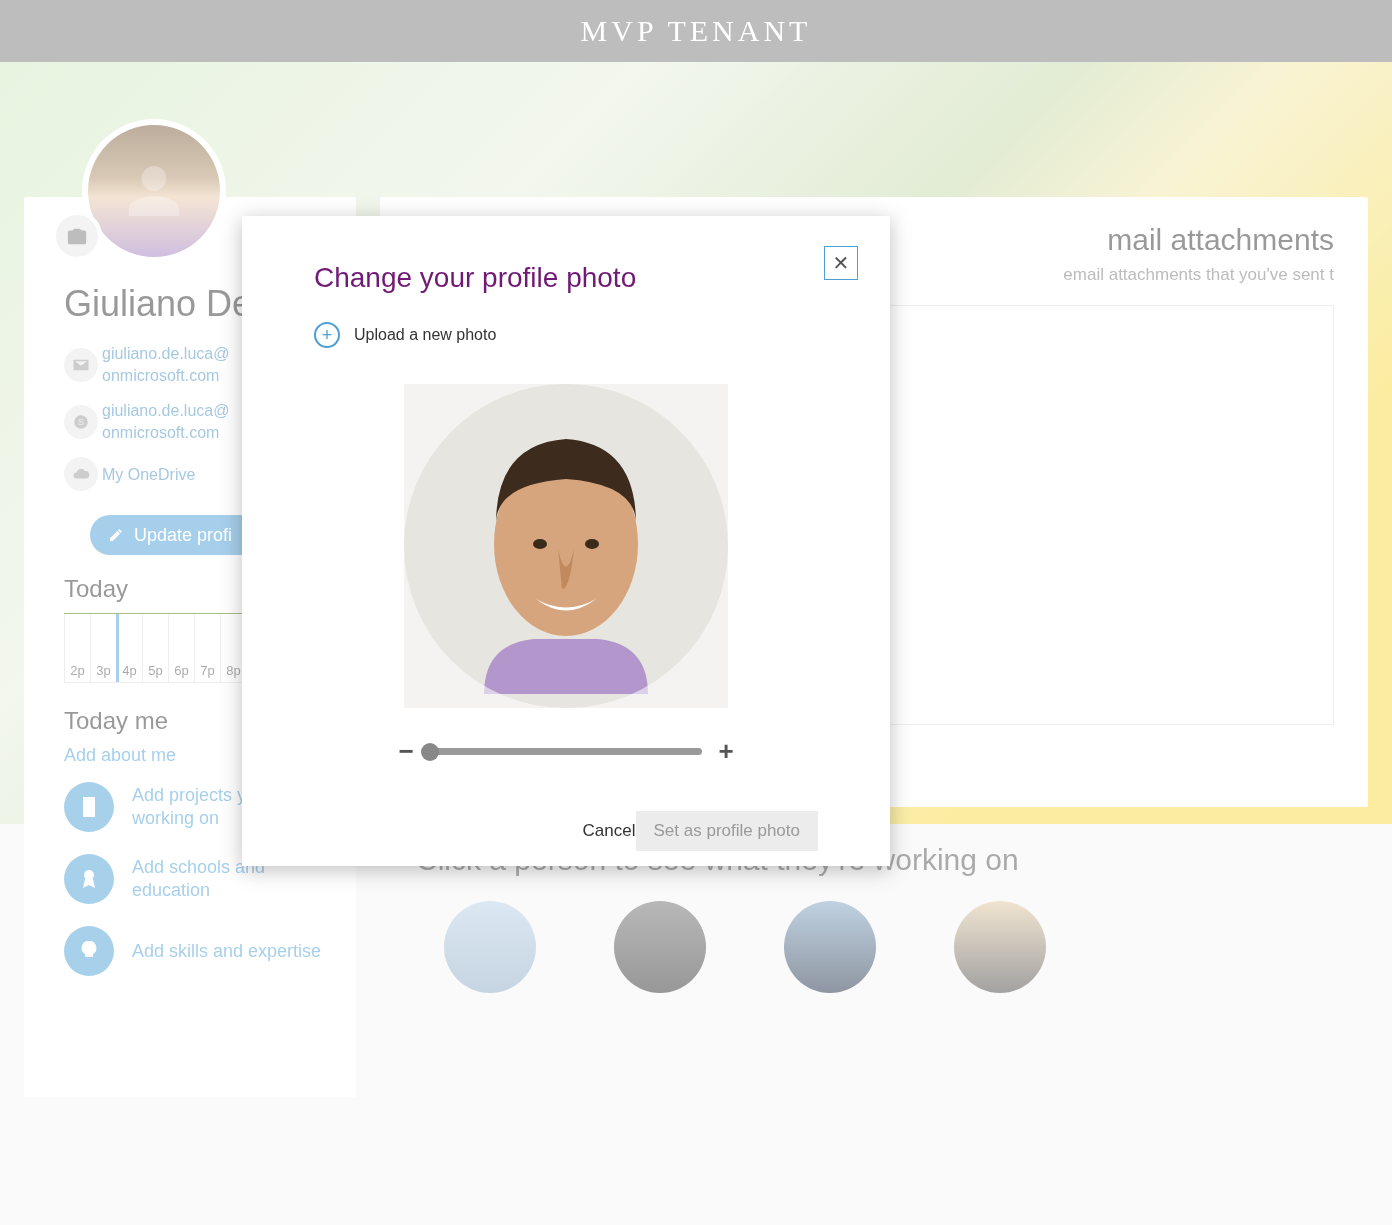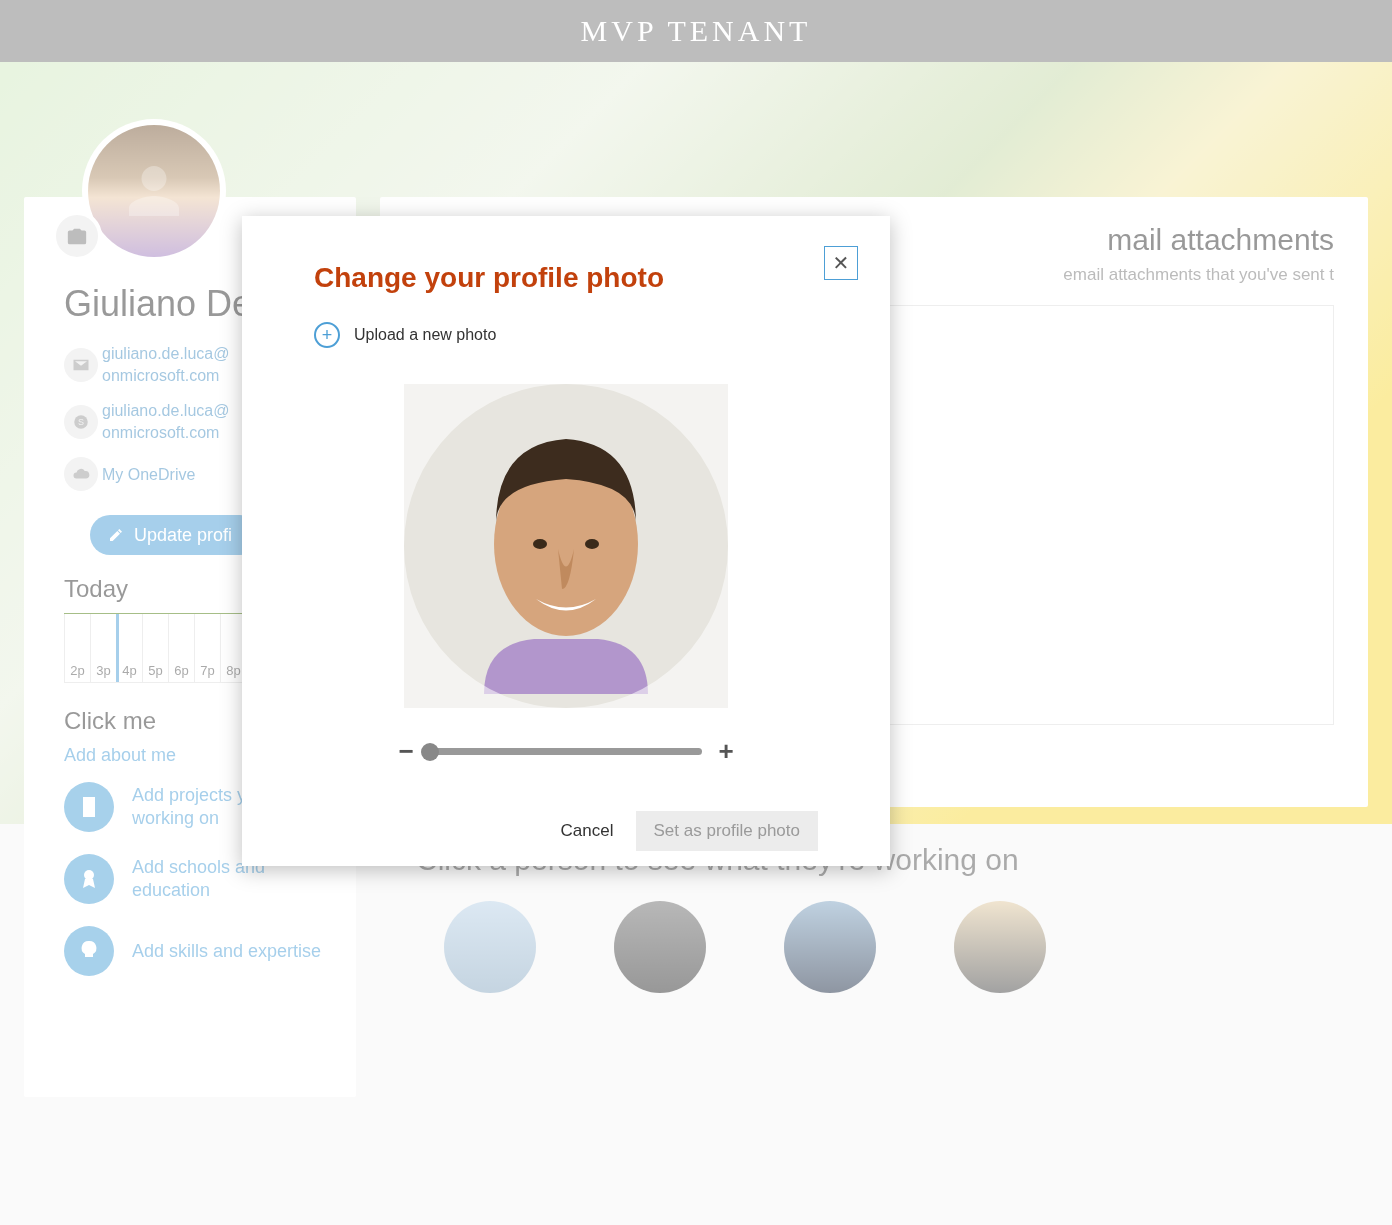--- a/index.html
+++ b/index.html
@@ -46,34 +46,34 @@
   .people-row { display:flex; gap:78px; padding-left:64px; }
   .person { width:92px; height:92px; border-radius:50%; background:#bbb; cursor:pointer; }
   .p1 { background:linear-gradient(180deg,#b8d1e6 0%,#8aa9c2 100%); }
   .p2 { background:linear-gradient(180deg,#707070 0%,#303030 100%); }
   .p3 { background:linear-gradient(180deg,#7fa3c2 0%,#1d2c44 100%); }
   .p4 { background:linear-gradient(180deg,#e0c9a0 0%,#444 100%); }
   
   .dimmer { position:absolute; top:0; left:0; right:0; bottom:0; background:rgba(255,255,255,0.5); }
   
   .modal { position:absolute; top:216px; left:242px; width:648px; height:650px; background:#fff; box-shadow:0 4px 20px rgba(0,0,0,0.25); padding:46px 72px 26px 72px; }
-  .modal-title { font-size:28px; color:#c2410c; font-weight:700; margin-bottom:28px; }
+  .modal-title { font-size:28px; color:#701a75; font-weight:400; margin-bottom:28px; }
   .close-btn { position:absolute; top:30px; right:32px; width:34px; height:34px; border:1px solid #4d9fd6; display:flex; align-items:center; justify-content:center; color:#555; font-size:20px; cursor:pointer; background:#fff; }
   .upload-row { display:flex; align-items:center; gap:14px; cursor:pointer; margin-bottom:36px; }
   .plus-circle { width:26px; height:26px; border:2px solid #4d9fd6; border-radius:50%; display:flex; align-items:center; justify-content:center; color:#4d9fd6; font-size:18px; line-height:1; }
   .upload-text { color:#333; font-size:16px; }
   .photo-frame { width:324px; height:324px; margin:0 auto; background:linear-gradient(180deg,#e8e6e0 0%, #cfcdc7 100%); position:relative; overflow:hidden; }
   .photo-frame .circle-mask { position:absolute; inset:0; }
   .photo-frame .circle-mask::before { content:""; position:absolute; inset:0; border-radius:50%; box-shadow:0 0 0 999px rgba(255,255,255,0.55); }
   .photo-face { position:absolute; inset:0; }
   .zoom-row { display:flex; align-items:center; gap:14px; margin:28px auto 0; width:340px; }
   .zoom-btn { font-size:26px; font-weight:bold; color:#555; cursor:pointer; user-select:none; flex:0 0 20px; text-align:center; }
   .zoom-track { flex:1 1 auto; height:7px; background:#999; border-radius:4px; position:relative; }
   .zoom-thumb { position:absolute; left:0; top:50%; transform:translate(-50%,-50%); width:18px; height:18px; background:#888; border-radius:50%; }
-  .modal-actions { display:flex; justify-content:flex-end; gap:22px; margin-top:44px; align-items:center; }
+  .modal-actions { display:flex; justify-content:flex-end; margin-top:44px; align-items:center; }
   .cancel-link { color:#333; font-size:17px; cursor:pointer; }
   .set-btn { background:#ececec; color:#9a9a9a; border:none; padding:10px 18px; font-size:17px; cursor:default; }
 </style>
 </head>
 <body>
 
 <div class="header-bar">
   <div class="header-title">MVP TENANT</div>
 </div>
 
@@ -146,21 +146,21 @@
           <div class="timeline-col">2p</div>
           <div class="timeline-col">3p</div>
           <div class="timeline-caret" style="left: 52px;"></div>
           <div class="timeline-col">4p</div>
           <div class="timeline-col">5p</div>
           <div class="timeline-col">6p</div>
           <div class="timeline-col">7p</div>
           <div class="timeline-col">8p</div>
         </div>
 
-      <div class="section-title">Click me</div>
+      <div class="section-title">Today me</div>
       <span class="link-simple">Add about me</span>
 
       <div class="about-row">
         <div class="about-icon">
           <svg width="24" height="24" viewBox="0 0 24 24">
               <path d="M6 2h12v20H6zM8 5h8M8 9h8M8 13h5"></path>
             </svg>
         </div>
         <div class="about-text">Add projects you
 working on</div>

